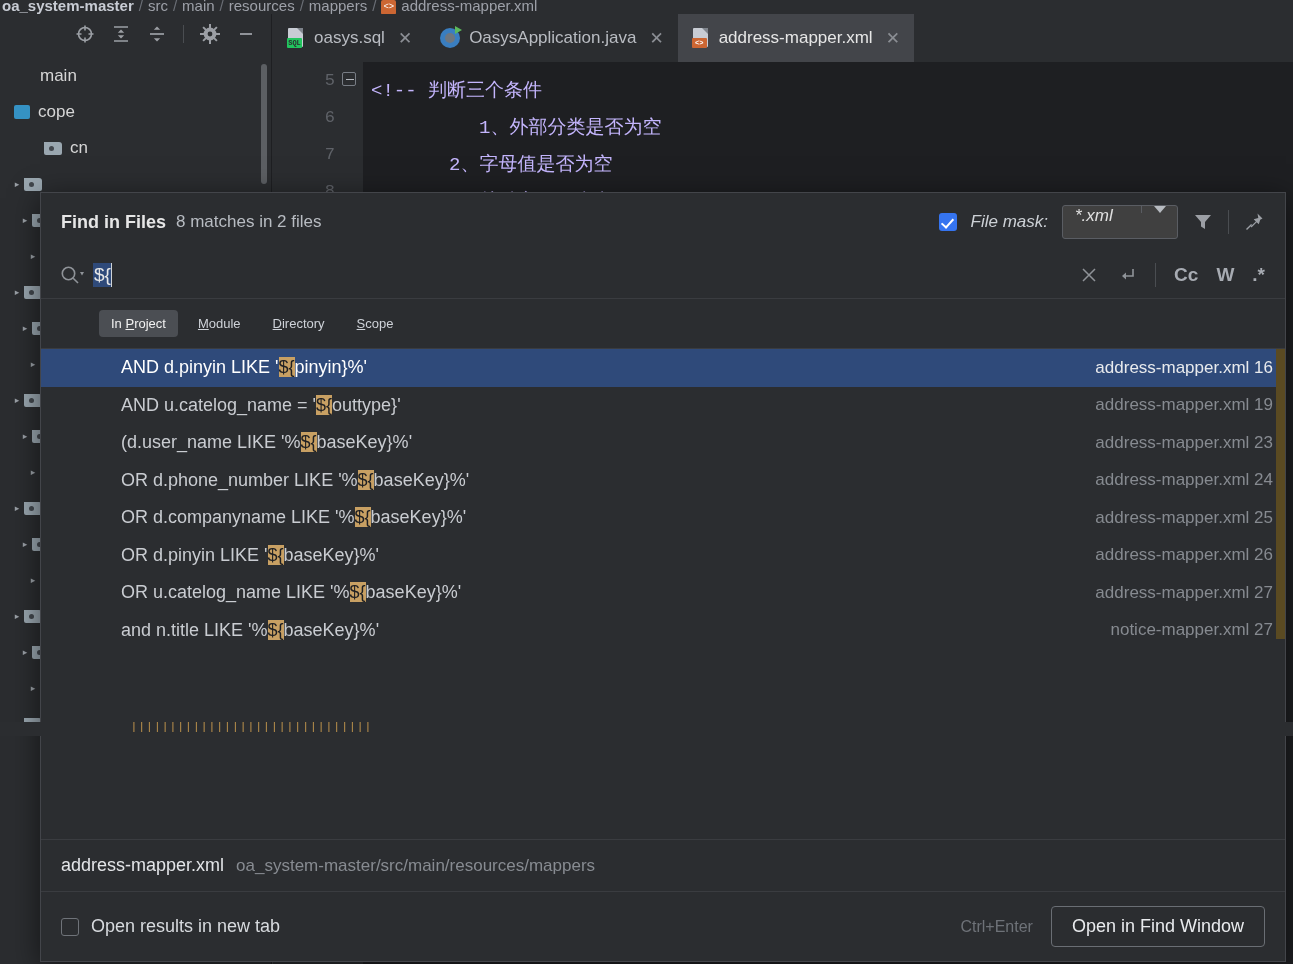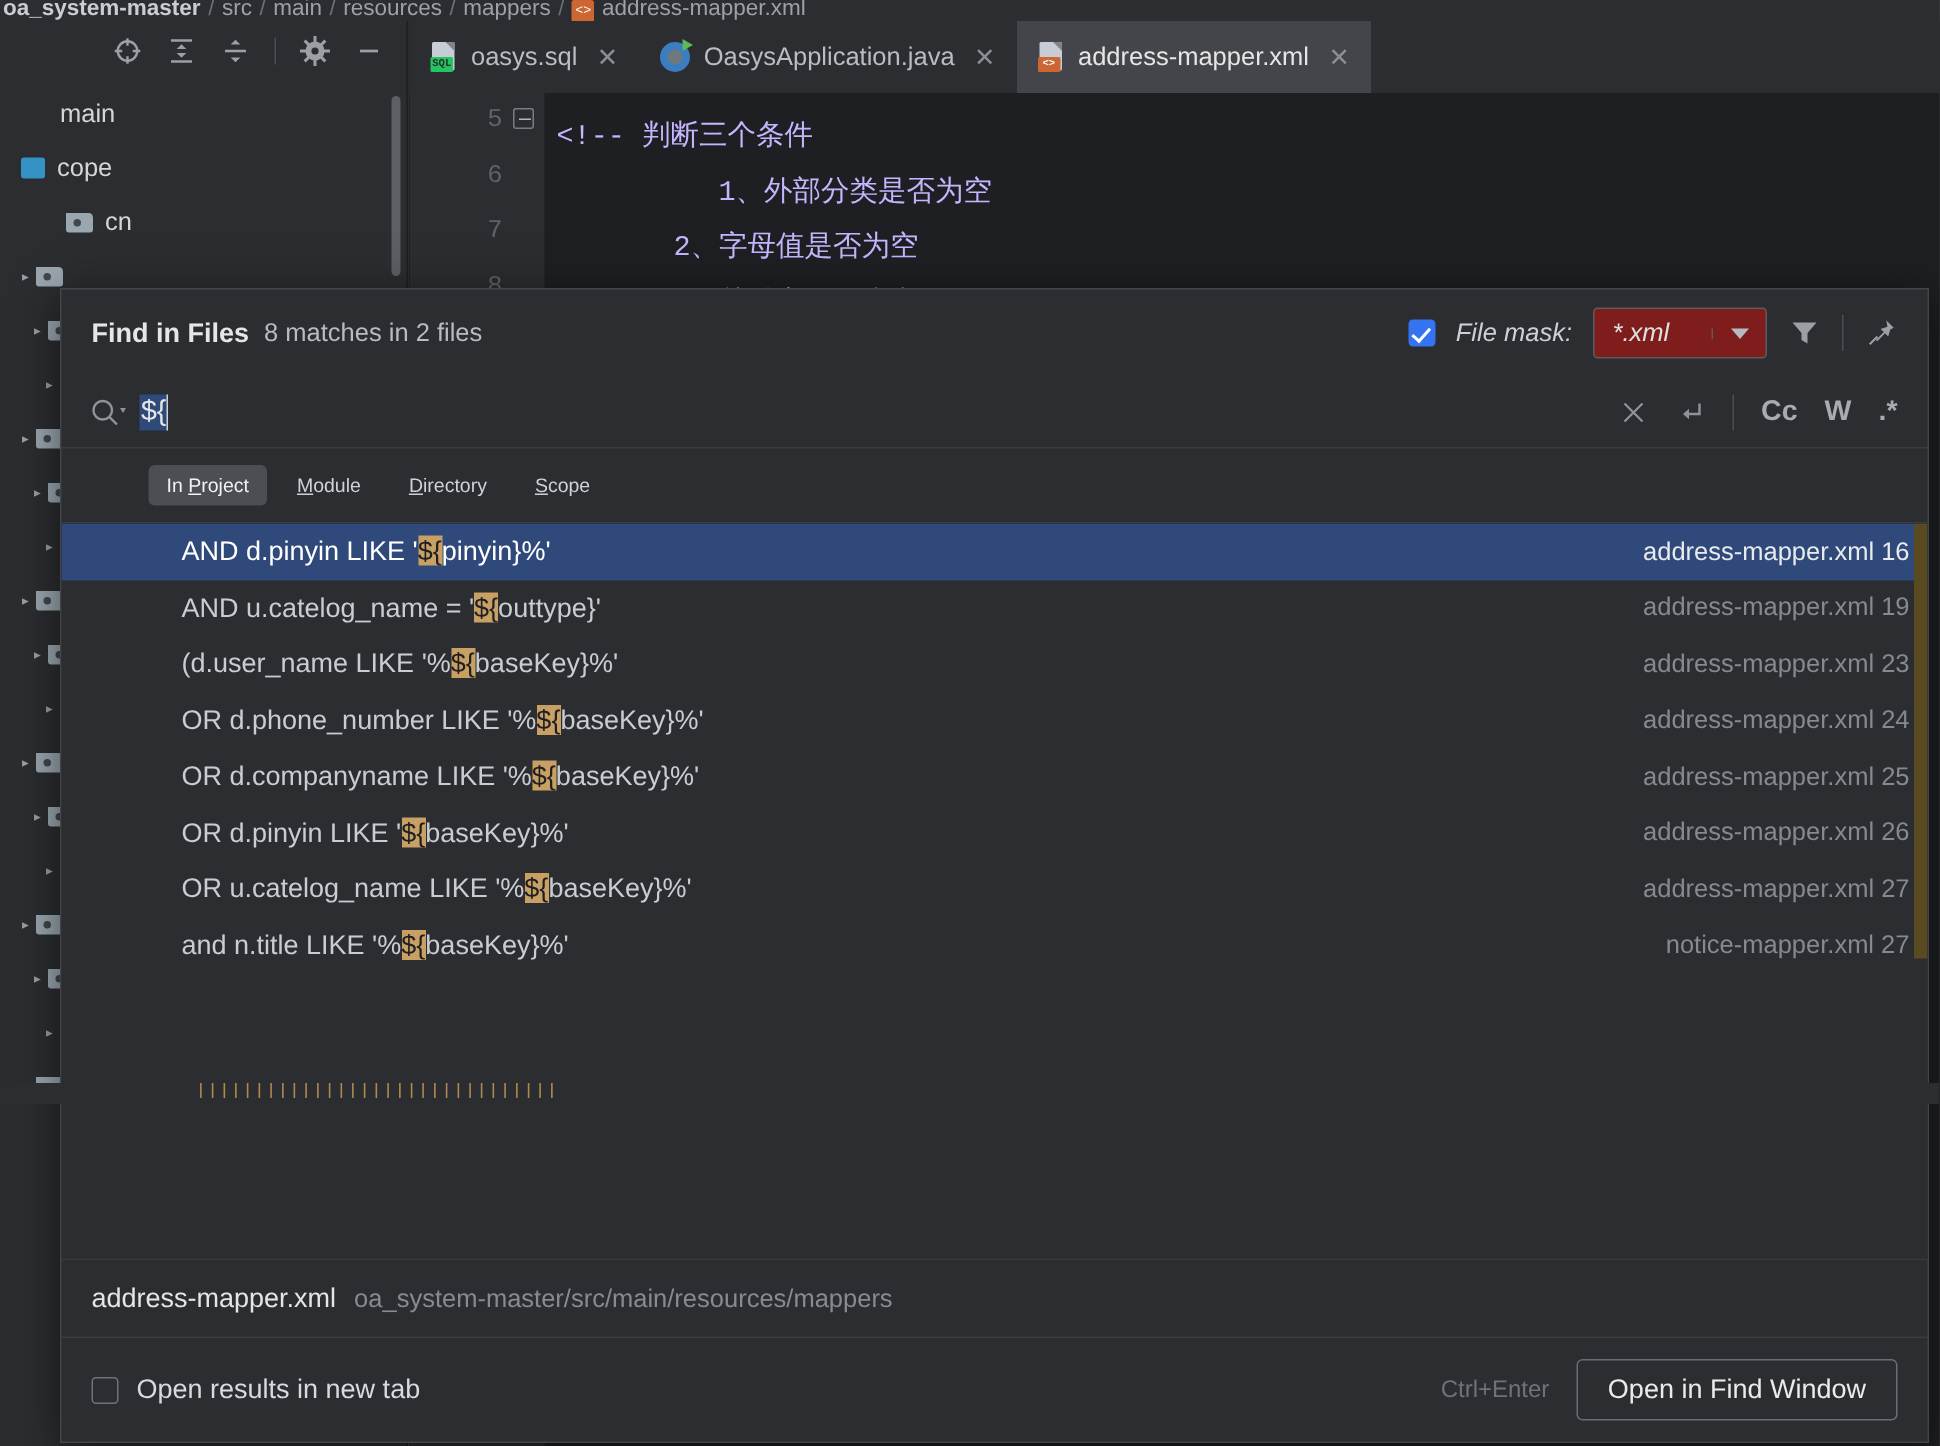--- a/index.html
+++ b/index.html
@@ -158,22 +158,22 @@
     position: relative; flex: 0 0 18px;
   }
   .chk::after {
     content: ""; position: absolute; left: 5px; top: 3px; width: 5px; height: 10px;
     border: solid #fff; border-width: 0 2px 2px 0; transform: rotate(42deg);
   }
   .chk.off { background: transparent; border: 1px solid #6f7379; }
   .chk.off::after { display: none; }
   .fm-label { font-size: 17px; color: #cdd1d6; }
   .combo {
-    display: flex; align-items: center; height: 34px;
-    border: 1px solid #5a5d63; border-radius: 3px; background: #7f1d1d;
+    display: flex; align-items: flex-start; height: 34px;
+    border: 1px solid #5a5d63; border-radius: 3px; background: #404040;
   }
   .combo .val {
     min-width: 78px; padding: 0 12px; display: flex; align-items: center;
     font-size: 17px; color: #e0e0e0;
   }
   .combo .arrow {
     width: 36px; display: flex; align-items: center; justify-content: center;
     border-left: 1px solid #5a5d63;
   }
   .caret { width: 0; height: 0; border-left: 6px solid transparent;

